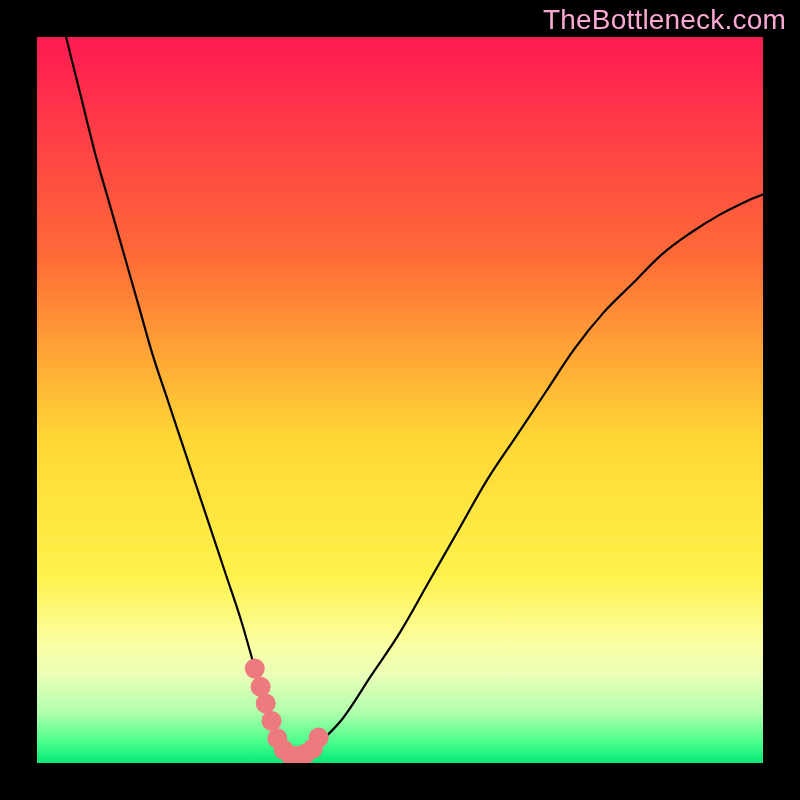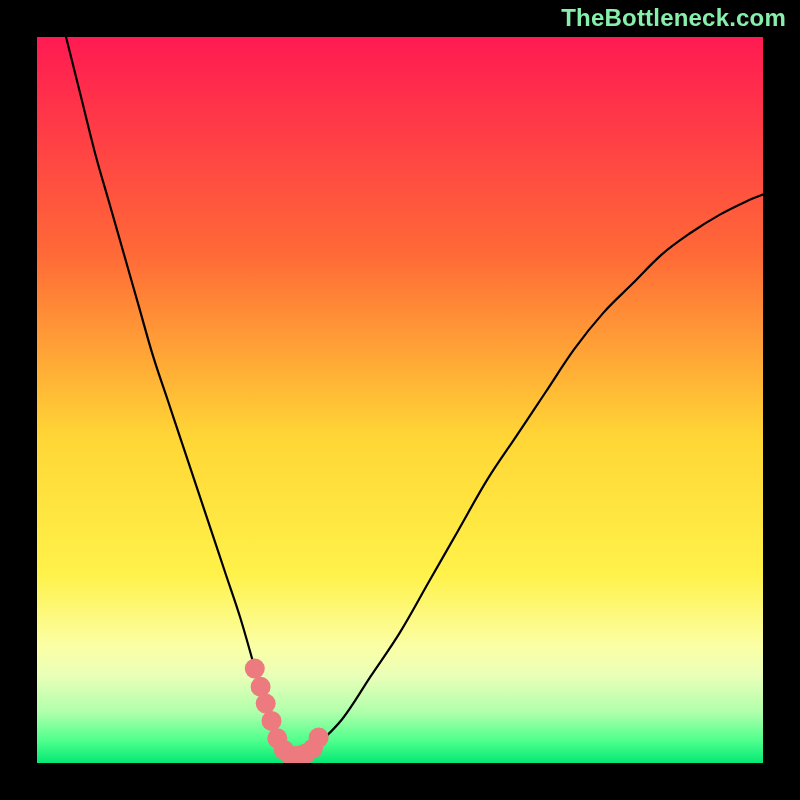--- a/index.html
+++ b/index.html
@@ -14,23 +14,23 @@
   .frame {
     position: relative;
     width: 800px;
     height: 800px;
     background: #000;
   }
   .watermark {
     position: absolute;
     top: 4px;
     right: 14px;
-    color: #86efac;
-    font-size: 24px;
-    font-weight: 700;
+    color: #f9a8d4;
+    font-size: 28px;
+    font-weight: 400;
     letter-spacing: 0.2px;
     z-index: 3;
   }
   .plot-wrapper {
     position: absolute;
     left: 37px;
     top: 37px;
     width: 726px;
     height: 726px;
   }

